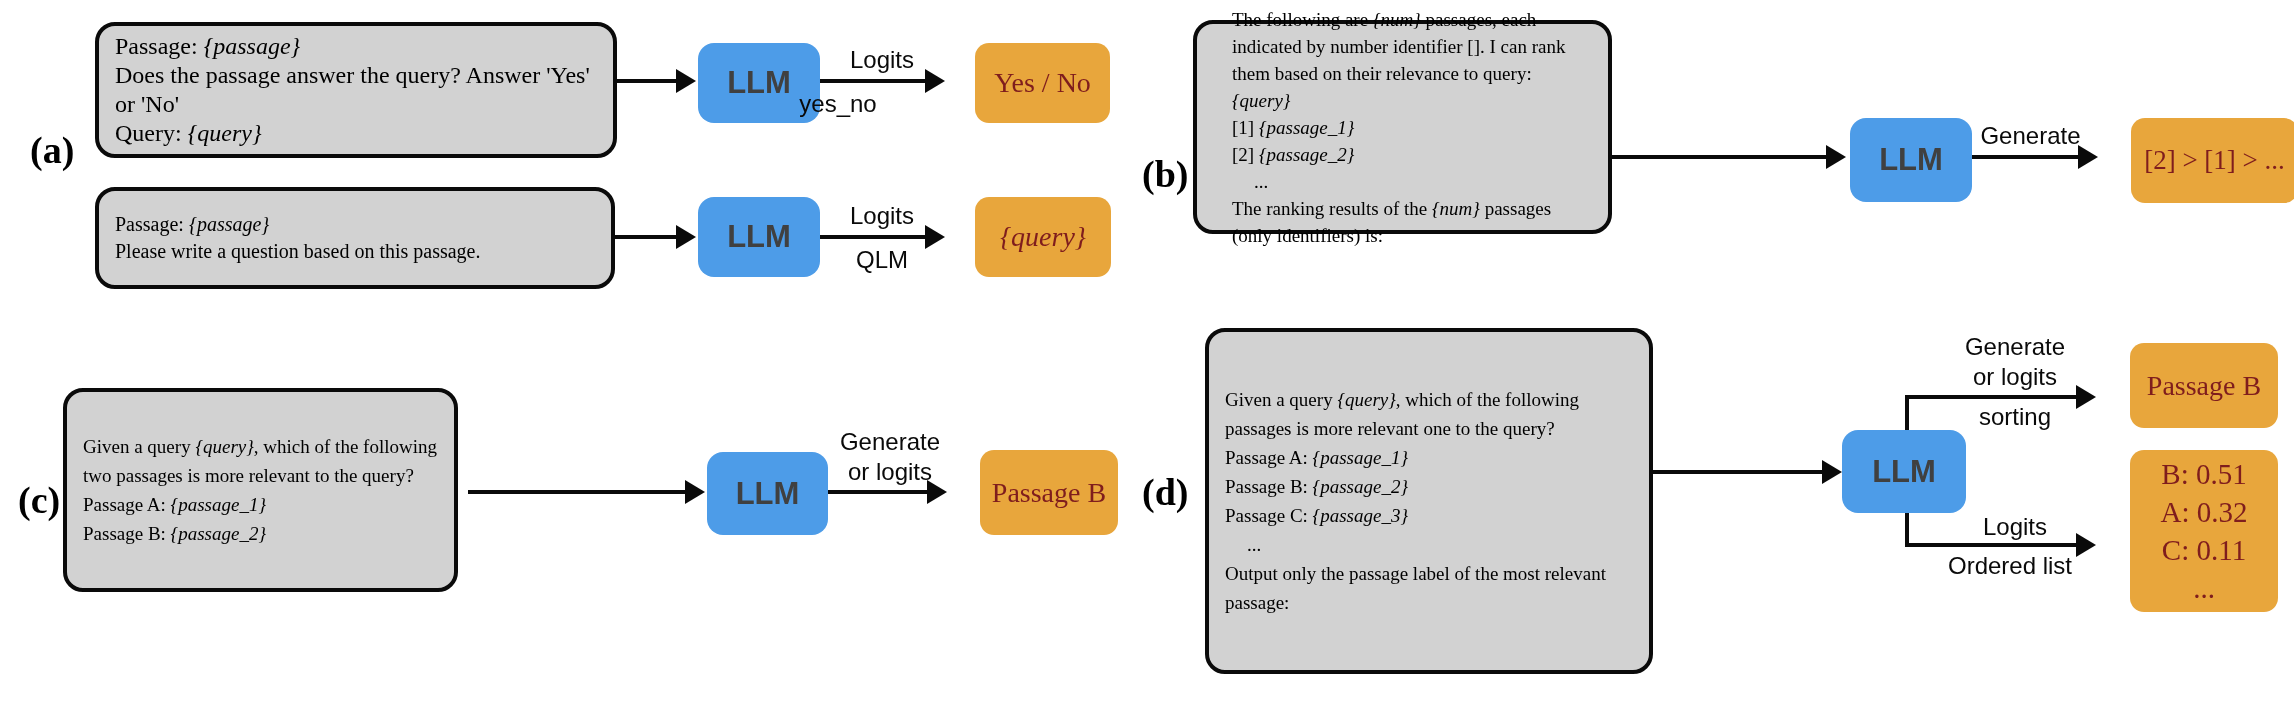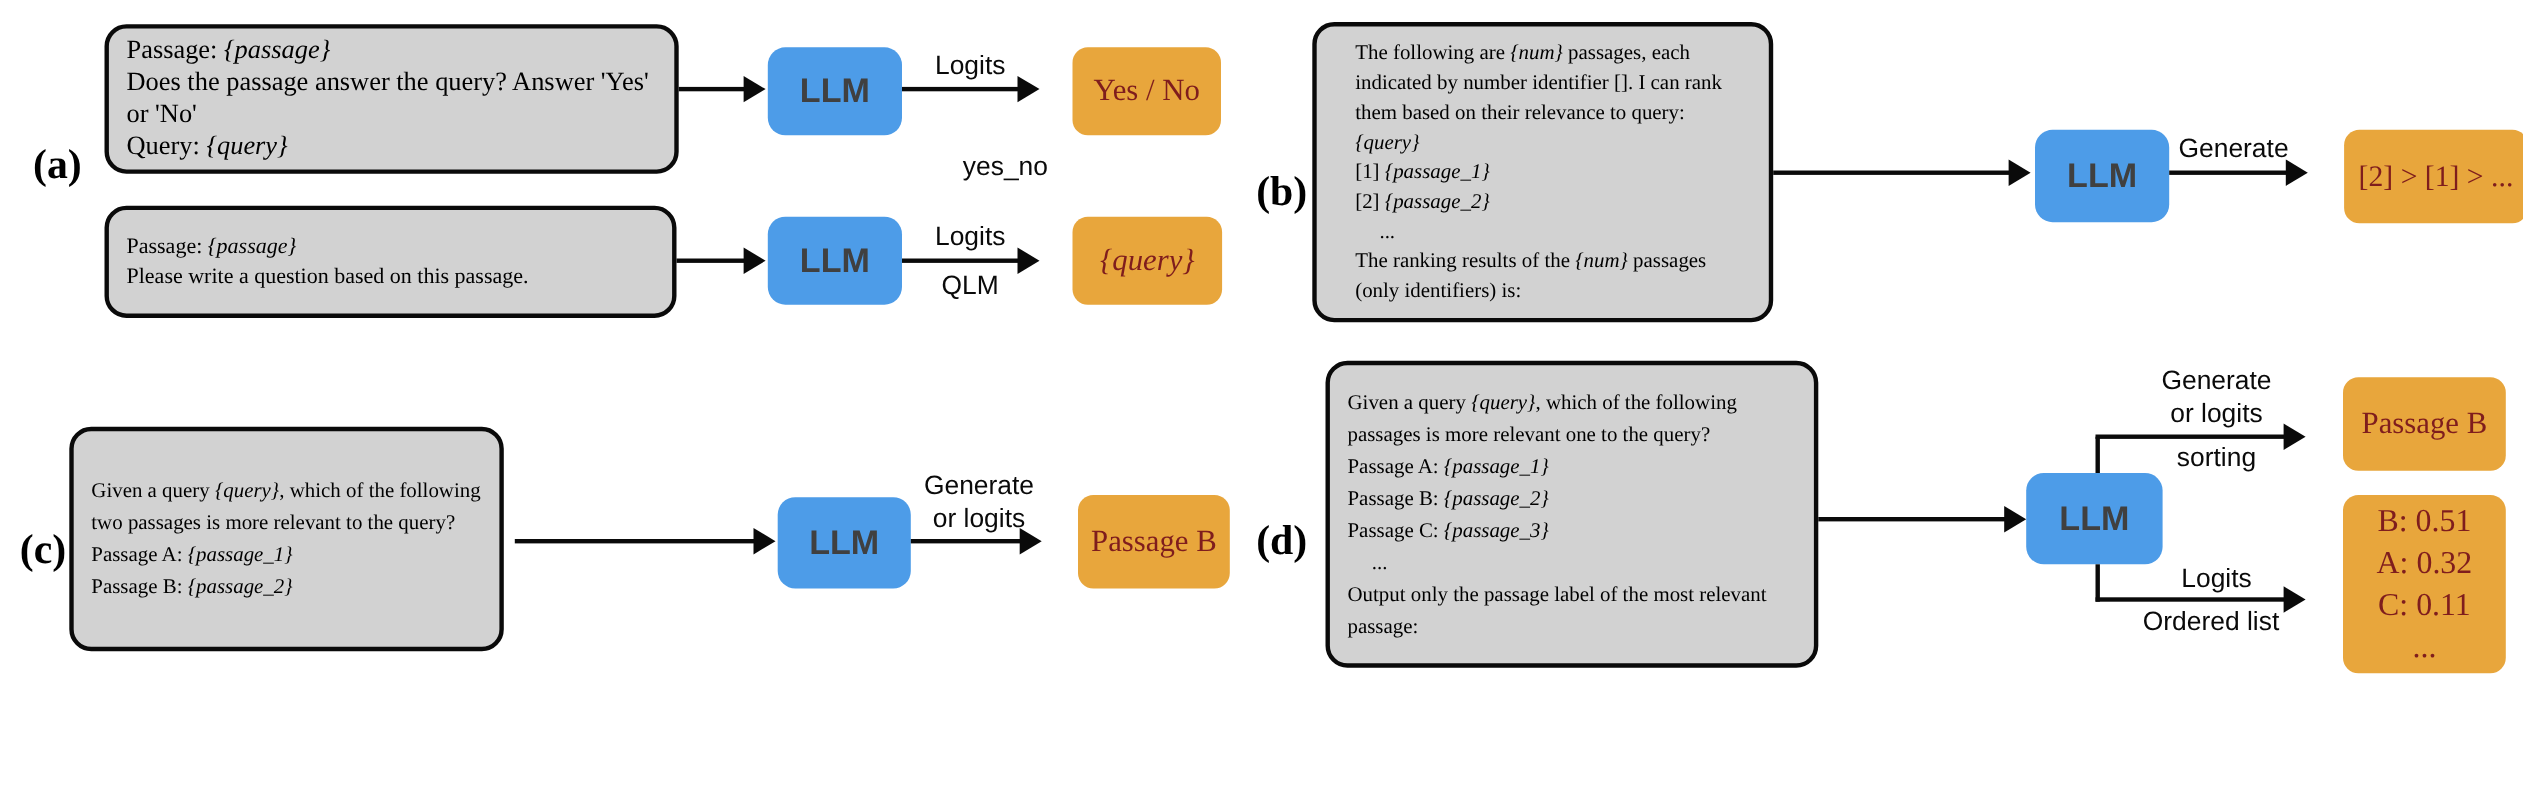--- a/index.html
+++ b/index.html
@@ -62,42 +62,42 @@
       <div class="para"><span>Passage: </span><span class="it">{passage}</span></div>
       <div class="para"><span>Does the passage answer the query? Answer 'Yes' or 'No'</span></div>
       <div class="para"><span>Query: </span><span class="it">{query}</span></div>
     </div>
   <div class="hline" style="left:617px;top:79px;width:62px;"></div>
   <div class="ahead" style="left:676px;top:69px;"></div>
   <div class="llm-box" style="left:698px;top:43px;width:122px;height:80px;">LLM</div>
   <div class="hline" style="left:820px;top:79px;width:107px;"></div>
   <div class="ahead" style="left:925px;top:69px;"></div>
   <div class="arrow-label" style="left:822px;top:46px;width:120px;">Logits</div>
-  <div class="arrow-label" style="left:854px;top:90px;width:120px;margin-top:48px;">yes_no</div>
+  <div class="arrow-label" style="left:778px;top:90px;width:120px;">yes_no</div>
   <div class="output-box" style="left:947px;top:43px;width:135px;height:80px;">
       <div class="para"><span>Yes / No</span></div>
     </div>
 
   <div class="prompt-box" style="left:95px;top:187px;width:520px;height:102px;font-size:20px;line-height:27px;">
       <div class="para"><span>Passage: </span><span class="it">{passage}</span></div>
       <div class="para"><span>Please write a question based on this passage.</span></div>
     </div>
   <div class="hline" style="left:615px;top:235px;width:63px;"></div>
   <div class="ahead" style="left:676px;top:225px;"></div>
   <div class="llm-box" style="left:698px;top:197px;width:122px;height:80px;">LLM</div>
   <div class="hline" style="left:820px;top:235px;width:107px;"></div>
   <div class="ahead" style="left:925px;top:225px;"></div>
   <div class="arrow-label" style="left:822px;top:202px;width:120px;">Logits</div>
   <div class="arrow-label" style="left:822px;top:246px;width:120px;">QLM</div>
   <div class="output-box" style="left:947px;top:197px;width:136px;height:80px;">
       <div class="para"><span class="it">{query}</span></div>
     </div>
 
   <div class="panel-label" style="left:1142px;top:152px;">(b)</div>
-  <div class="prompt-box" style="left:1193px;top:20px;width:419px;height:273px;font-size:19px;line-height:27px;padding-left:35px;">
+  <div class="prompt-box" style="left:1193px;top:20px;width:419px;height:214px;font-size:19px;line-height:27px;padding-left:35px;">
       <div class="para"><span>The following are </span><span class="it">{num}</span><span> passages, each indicated by number identifier []. I can rank them based on their relevance to query: </span><span class="it">{query}</span></div>
       <div class="para"><span>[1] </span><span class="it">{passage_1}</span></div>
       <div class="para"><span>[2] </span><span class="it">{passage_2}</span></div>
       <div class="para indent"><span>...</span></div>
       <div class="para"><span>The ranking results of the </span><span class="it">{num}</span><span> passages (only identifiers) is:</span></div>
     </div>
   <div class="hline" style="left:1612px;top:155px;width:216px;"></div>
   <div class="ahead" style="left:1826px;top:145px;"></div>
   <div class="llm-box" style="left:1850px;top:118px;width:122px;height:84px;">LLM</div>
   <div class="hline" style="left:1972px;top:155px;width:108px;"></div>
@@ -118,21 +118,21 @@
   <div class="llm-box" style="left:707px;top:452px;width:121px;height:83px;">LLM</div>
   <div class="hline" style="left:828px;top:490px;width:101px;"></div>
   <div class="ahead" style="left:927px;top:480px;"></div>
   <div class="arrow-label" style="left:830px;top:428px;width:120px;">Generate</div>
   <div class="arrow-label" style="left:830px;top:458px;width:120px;">or logits</div>
   <div class="output-box" style="left:952px;top:450px;width:138px;height:85px;">
       <div class="para"><span>Passage B</span></div>
     </div>
 
   <div class="panel-label" style="left:1142px;top:470px;">(d)</div>
-  <div class="prompt-box" style="left:1205px;top:328px;width:448px;height:279px;font-size:19px;line-height:29px;">
+  <div class="prompt-box" style="left:1205px;top:328px;width:448px;height:346px;font-size:19px;line-height:29px;">
       <div class="para"><span>Given a query </span><span class="it">{query}</span><span>, which of the following passages is more relevant one to the query?</span></div>
       <div class="para"><span>Passage A: </span><span class="it">{passage_1}</span></div>
       <div class="para"><span>Passage B: </span><span class="it">{passage_2}</span></div>
       <div class="para"><span>Passage C: </span><span class="it">{passage_3}</span></div>
       <div class="para indent"><span>...</span></div>
       <div class="para"><span>Output only the passage label of the most relevant passage:</span></div>
     </div>
   <div class="hline" style="left:1653px;top:470px;width:171px;"></div>
   <div class="ahead" style="left:1822px;top:460px;"></div>
   <div class="llm-box" style="left:1842px;top:430px;width:124px;height:83px;">LLM</div>

